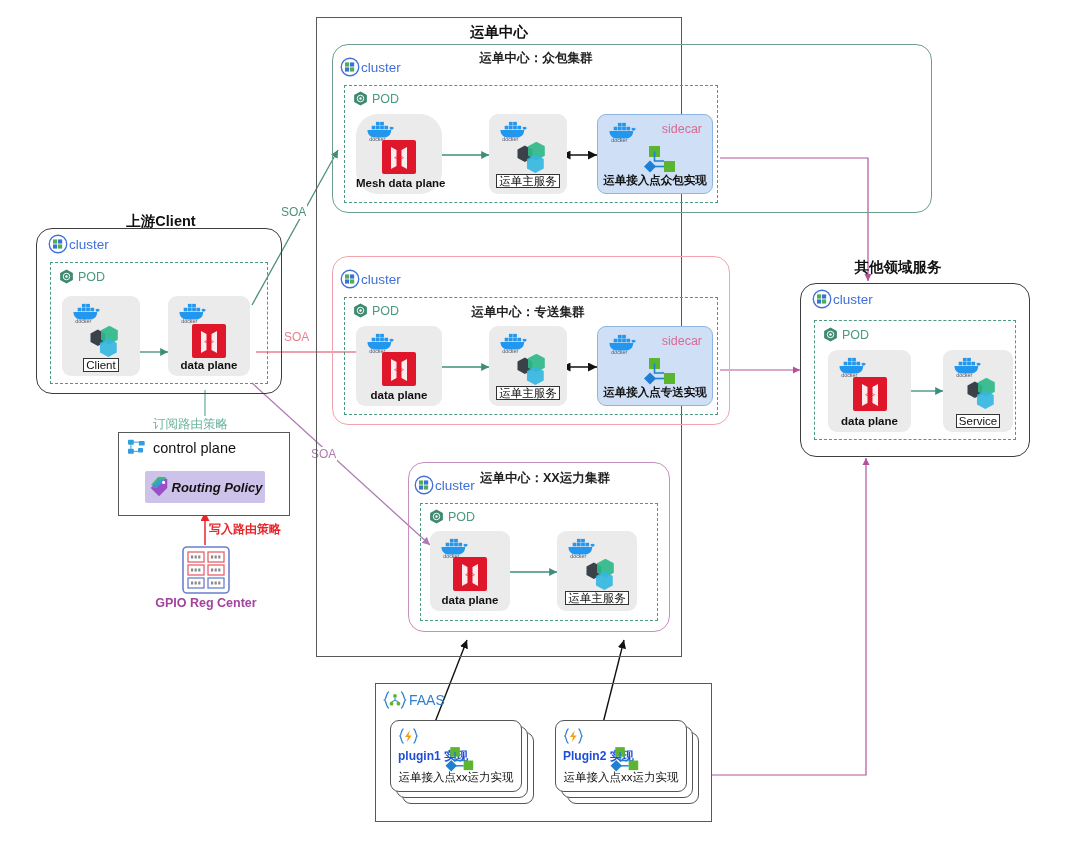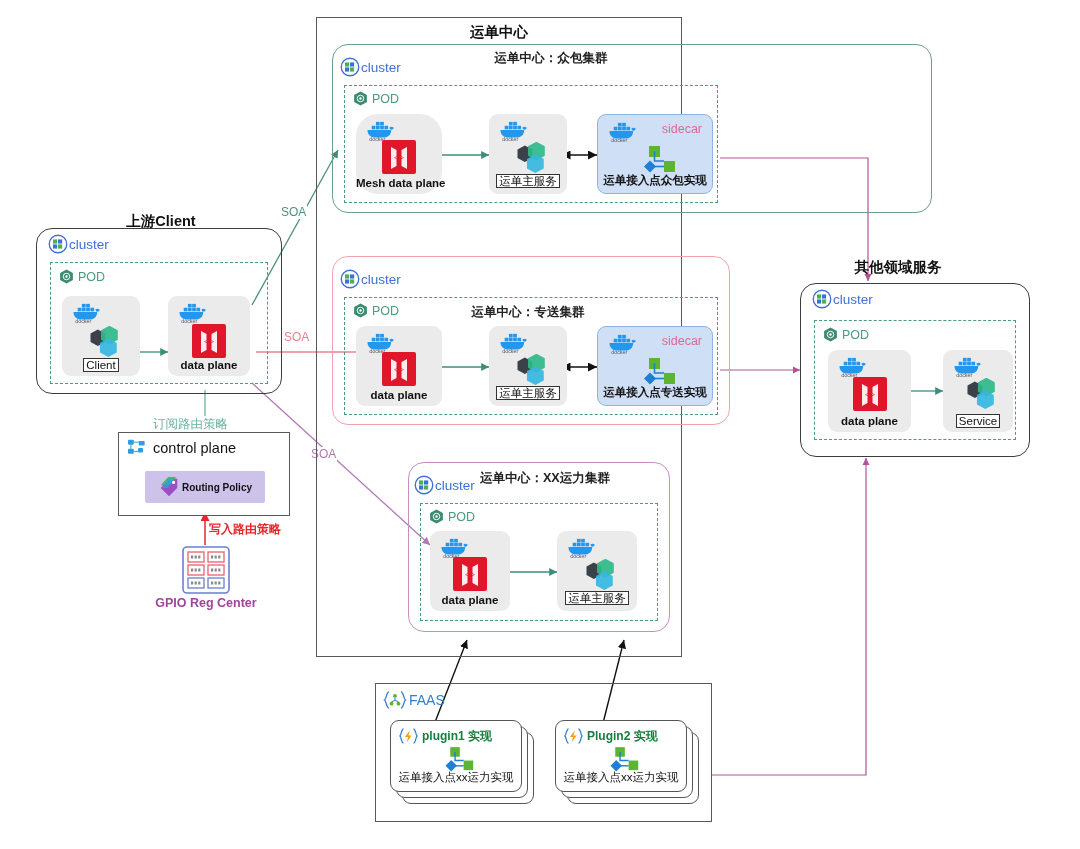--- a/index.html
+++ b/index.html
@@ -110,34 +110,35 @@
   }
   .cp-title {
     position:absolute; left:8px; top:5px;
     display:flex; align-items:center; gap:4px;
     font-size:14.5px; color:#111; white-space:nowrap;
   }
   .routing-pill {
     position:absolute;
     background:#cdc2ea; border-radius:2px;
     display:flex; align-items:center; justify-content:center; gap:2px;
-    font-size:10px; font-weight:700; color:#111;
+    font-size:13px; font-weight:700; color:#111;
     white-space:nowrap;
+    font-style:italic;
   }
 
   
   .plugin-wrap { position:absolute; }
   .plugin-card {
     position:absolute; border:1.4px solid #555; background:#fff;
     border-radius:9px;
   }
   .plugin-head {
     position:absolute; left:7px; top:6px;
-    display:flex; align-items:center; gap:3px;
-    font-size:12px; font-weight:700; color:#15803d; white-space:nowrap;
+    display:flex; gap:3px;
+    font-size:12px; font-weight:700; color:#1d4ed8; white-space:nowrap;flex-direction:column;
   }
   .plugin-foot {
     position:absolute; bottom:6px; left:0; right:0; text-align:center;
     font-size:11.5px; color:#111; white-space:nowrap;
   }
 
   .gpio-label {
     font-size:12.5px; font-weight:700; color:#a0449c;
     text-align:center; white-space:nowrap;
   }
@@ -373,21 +374,21 @@
 
   <div class="abs edge-label soa-green" style="left:280px; top:205px;">SOA</div>
   <div class="abs edge-label soa-pink" style="left:283px; top:330px;">SOA</div>
   <div class="abs edge-label soa-violet" style="left:310px; top:447px;">SOA</div>
 
   <div class="abs frame-plain" style="left:316px; top:17px; width:366px; height:640px;"></div>
   <div class="abs grp-title" style="left:416px; top:23px; width:166px;">运单中心</div>
 
   <div class="abs frame-round-green" style="left:332px; top:44px; width:600px; height:169px; width:600px;"></div>
   <div class="abs frame-round-green" style="left:332px; top:44px; width:398px; height:169px; border:none;"></div>
-  <div class="abs sub-title" style="left:451px; top:50px; width:200px;">运单中心：众包集群</div>
+  <div class="abs sub-title" style="left:436px; top:50px; width:200px;">运单中心：众包集群</div>
   <div class="abs cluster-tag" style="left:340px; top:57px;">
     <span style="display:inline-block;width:20px;height:20px;">
       <svg viewBox="0 0 24 24" width="20" height="20">
         <circle cx="12" cy="12" r="10.5" fill="#fff" stroke="#3f6fd8" stroke-width="1.6"></circle>
         <rect x="6" y="6.5" width="5" height="5" fill="#4caf50"></rect>
         <rect x="12" y="6.5" width="5" height="5" fill="#3f6fd8"></rect>
         <rect x="6" y="12.5" width="5" height="5" fill="#3f6fd8"></rect>
         <rect x="12" y="12.5" width="5" height="5" fill="#4caf50"></rect>
       </svg>
     </span>

